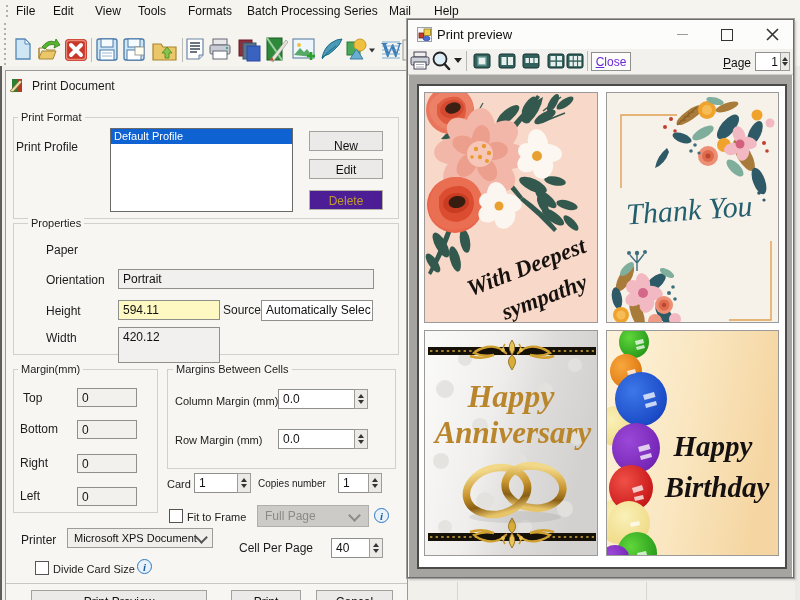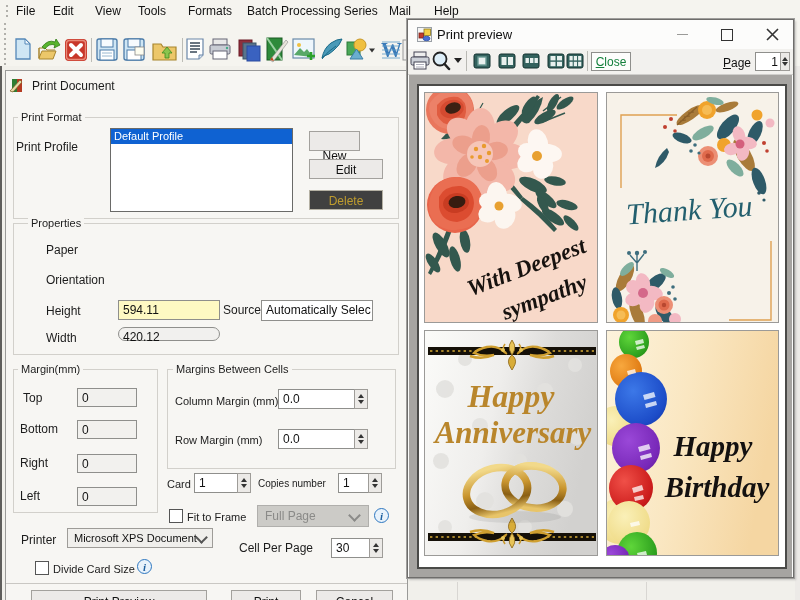--- a/index.html
+++ b/index.html
@@ -159,34 +159,35 @@
       <path d="M1 13 L11 2 L13 4 L4 14 Z" fill="#e8d9a8" stroke="#7a5c20" stroke-width="0.7"></path>
     </svg>
     <div class="lab" style="left:26px;top:8px;font-size:12px;">Print Document</div>
 
     <div class="gb" style="left:7px;top:46px;width:384px;height:100px;"></div>
     <div class="gbl" style="left:12px;top:40px;">Print Format</div>
     <div class="lab" style="left:10px;top:69px;">Print Profile</div>
     <div style="position:absolute;left:104px;top:57px;width:181px;height:82px;background:#fff;border:1px solid #6a6a68;">
       <div style="position:absolute;left:0;top:0;width:100%;height:15px;background:#0f62d2;color:#fff;font-size:11px;padding:1px 0 0 3px;box-sizing:border-box;">Default Profile</div>
     </div>
-    <div class="btn" style="left:303px;top:60px;width:51px;height:20px;padding-top:17px;">New</div>
+    <div class="btn" style="left:303px;top:60px;width:74px;height:20px;padding-top:7px;">New</div>
     <div class="btn" style="left:303px;top:88px;width:74px;height:20px;padding-top:3px;">Edit</div>
-    <div class="btn" style="left:303px;top:119px;width:74px;height:20px;padding-top:3px;background:#404040;border-color:#b5b1a4;color:#bf9c2e;">Delete</div>
+    <div class="btn" style="left:303px;top:119px;width:74px;height:20px;padding-top:3px;background:#4c1d95;border-color:#b5b1a4;color:#bf9c2e;">Delete</div>
 
     <div class="gb" style="left:7px;top:152px;width:384px;height:130px;"></div>
     <div class="gbl" style="left:22px;top:146px;">Properties</div>
     <div class="lab" style="left:40px;top:172px;">Paper</div>
     <div class="lab" style="left:40px;top:202px;">Orientation</div>
+    <div class="tf" style="left:112px;top:198px;width:256px;height:20px;background:#f1f0ee;">Portrait</div>
     <div class="lab" style="left:40px;top:233px;">Height</div>
     <div class="tf" style="left:112px;top:229px;width:102px;height:20px;background:#fef9c3;">594.11</div>
     <div class="lab" style="left:217px;top:232px;">Source</div>
     <div class="tf" style="left:255px;top:229px;width:112px;height:21px;white-space:nowrap;overflow:hidden;">Automatically Selec</div>
     <div class="lab" style="left:40px;top:260px;">Width</div>
-    <div class="tf" style="left:112px;top:256px;width:102px;height:14px;background:#f1f0ee;border-radius:9px;">420.12</div>
+    <div class="tf" style="left:112px;top:256px;width:102px;height:36px;background:#f1f0ee;">420.12</div>
 
     <div class="gb" style="left:7px;top:298px;width:143px;height:142px;"></div>
     <div class="gbl" style="left:12px;top:292px;">Margin(mm)</div>
     <div class="lab" style="left:17px;top:320px;">Top</div>
     <div class="tf" style="left:71px;top:317px;width:60px;height:19px;background:#f2f1ee;">0</div>
     <div class="lab" style="left:14px;top:351px;">Bottom</div>
     <div class="tf" style="left:71px;top:349px;width:60px;height:19px;background:#f2f1ee;">0</div>
     <div class="lab" style="left:14px;top:385px;">Right</div>
     <div class="tf" style="left:71px;top:383px;width:60px;height:19px;background:#f2f1ee;">0</div>
     <div class="lab" style="left:14px;top:418px;">Left</div>
@@ -213,21 +214,21 @@
     <div style="position:absolute;left:251px;top:434px;width:112px;height:22px;background:#cccbc7;border:1px solid #b0afac;color:#8a8a88;font-size:12px;padding:3px 0 0 7px;box-sizing:border-box;">Full Page
       <span class="chev" style="right:9px;top:5px;"></span>
     </div>
     <div class="info" style="left:368px;top:437px;">i</div>
 
     <div class="lab" style="left:15px;top:462px;font-size:12px;">Printer</div>
     <div style="position:absolute;left:61px;top:457px;width:146px;height:20px;background:#f0efec;border:1px solid #9e9c98;font-size:11px;color:#111;padding:3px 0 0 6px;box-sizing:border-box;">Microsoft XPS Document
       <span class="chev" style="right:6px;top:4px;border-color:#555;"></span>
     </div>
     <div class="lab" style="left:233px;top:470px;font-size:12px;">Cell Per Page</div>
-    <div class="tf" style="left:325px;top:467px;width:52px;height:20px;">30</div>
+    <div class="tf" style="left:325px;top:467px;width:52px;height:20px;">40</div>
     <div class="spin" style="left:363px;top:467px;height:20px;"></div>
 
     <div class="cb" style="left:29px;top:490px;"></div>
     <div class="lab" style="left:47px;top:492px;font-size:11px;">Divide Card Size</div>
     <div class="info" style="left:131px;top:488px;">i</div>
 
     <div style="position:absolute;left:0;top:512px;width:401px;height:1px;background:#c9c7c3;"></div>
     <div class="btn" style="left:25px;top:519px;width:176px;height:24px;padding-top:4px;font-size:12px;">Print Preview</div>
     <div class="btn" style="left:225px;top:519px;width:70px;height:24px;padding-top:4px;font-size:12px;">Print</div>
     <div class="btn" style="left:310px;top:519px;width:77px;height:24px;padding-top:4px;font-size:12px;">Cancel</div>
@@ -283,21 +284,21 @@
             <rect x="161.5" y="7" width="3.2" height="4.4"></rect>
             <rect x="165.8" y="7" width="3.2" height="4.4"></rect>
             <rect x="170.1" y="7" width="3.2" height="4.4"></rect>
             <rect x="161.5" y="12.8" width="3.2" height="4.4"></rect>
             <rect x="165.8" y="12.8" width="3.2" height="4.4"></rect>
             <rect x="170.1" y="12.8" width="3.2" height="4.4"></rect>
           </g>
         </g>
         <rect x="179" y="2" width="1" height="20" fill="#b9b9b4"></rect>
       </svg>
-      <div style="position:absolute;left:183px;top:3px;width:40px;height:19px;background:#fdfdfc;border:1px solid #8f8f8c;font-size:12px;color:#15803d;text-align:center;padding-top:2px;box-sizing:border-box;"><span style="text-decoration:underline">C</span>lose</div>
+      <div style="position:absolute;left:183px;top:3px;width:40px;height:19px;background:#fdfdfc;border:1px solid #8f8f8c;font-size:12px;color:#6d28d9;text-align:center;padding-top:2px;box-sizing:border-box;"><span style="text-decoration:underline">C</span>lose</div>
       <div style="position:absolute;left:315px;top:7px;font-size:12px;color:#111;"><span style="text-decoration:underline">P</span>age</div>
       <div style="position:absolute;left:347px;top:3px;width:26px;height:19px;background:#fff;border:1px solid #8f8f8c;font-size:12px;color:#111;text-align:right;padding:2px 2px 0 0;box-sizing:border-box;">1</div>
       <div class="spin" style="left:372px;top:3px;height:19px;width:10px;"></div>
     </div>
     <div id="pvarea">
       <div id="ppage">
         <div class="card" id="card1" style="left:5px;top:6px;width:174px;height:231px;">
           <svg width="174" height="231" viewBox="0 0 174 231">
             <rect width="174" height="231" fill="#f8d9c9"></rect>
 

